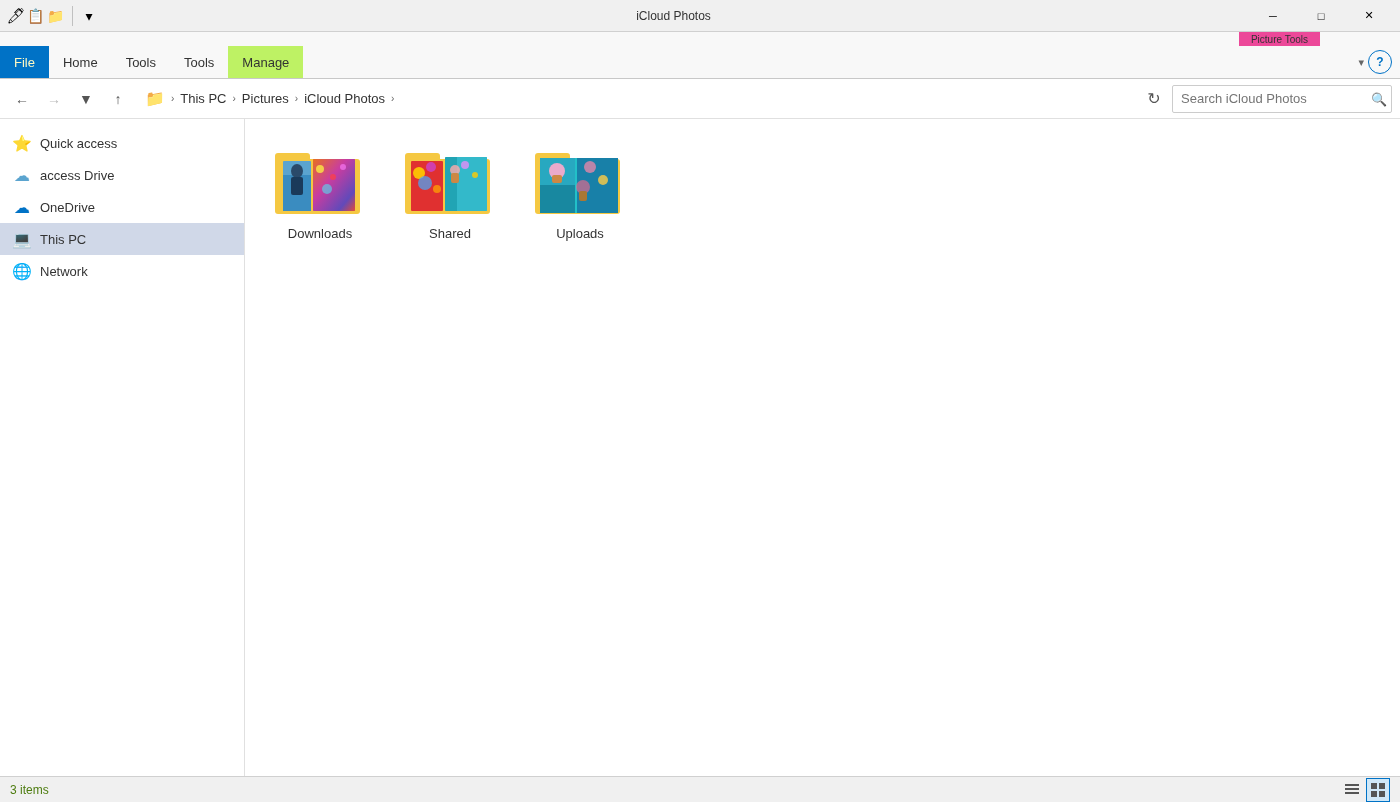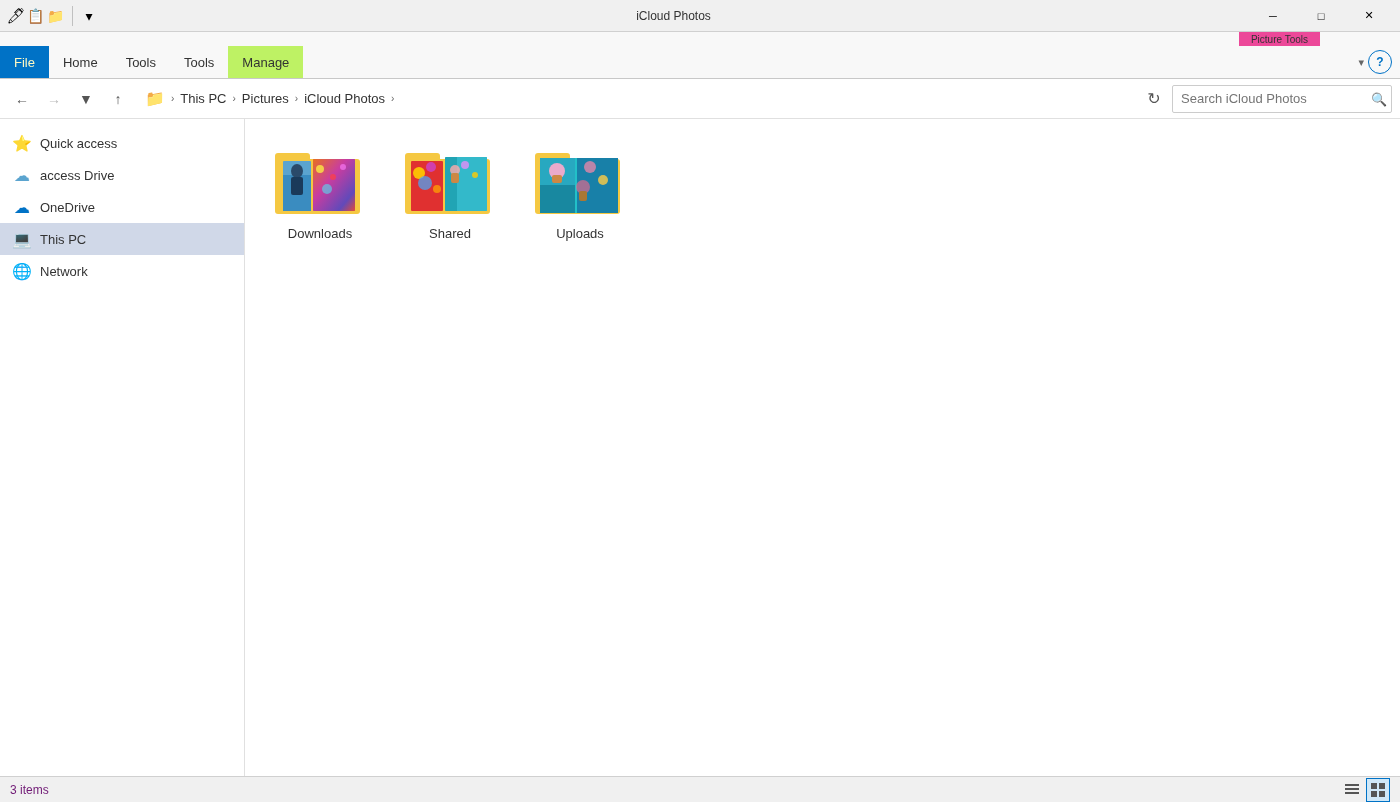--- a/index.html
+++ b/index.html
@@ -51,21 +51,21 @@
     .sidebar-icon { font-size: 16px; width: 20px; text-align: center; flex-shrink: 0; }
 
     
     .content { flex: 1; background: #fff; padding: 20px; overflow-y: auto; }
     .folder-grid { display: flex; gap: 20px; flex-wrap: wrap; align-content: flex-start; }
     .folder-item { display: flex; flex-direction: column; align-items: center; cursor: pointer; width: 110px; padding: 6px; border-radius: 2px; }
     .folder-icon { width: 90px; height: 75px; position: relative; }
     .folder-label { font-size: 13px; color: #333; margin-top: 6px; }
 
     
-    .status-bar { height: 26px; background: #f0f0f0; border-top: 1px solid #d0d0d0; display: flex; align-items: center; padding: 0 10px; justify-content: space-between; font-size: 12px; color: #701a75; }
+    .status-bar { height: 26px; background: #f0f0f0; border-top: 1px solid #d0d0d0; display: flex; align-items: center; padding: 0 10px; justify-content: space-between; font-size: 12px; color: #4d7c0f; }
     .status-right { display: flex; gap: 2px; }
     .view-btn { width: 24px; height: 24px; display: flex; align-items: center; justify-content: center; cursor: pointer; border: 1px solid transparent; font-size: 13px; }
     .view-btn.active { border-color: #0072c6; background: #d0e8f8; }
 
     
     .ribbon-full { background: #f8f8f8; border-bottom: 1px solid #c8c8c8; }
     .ribbon-row1 { display: flex; align-items: stretch; height: 32px; }
     .ribbon-row1-main { display: flex; align-items: stretch; flex: 1; }
     .r-tab { padding: 0 14px; display: flex; align-items: center; font-size: 13px; cursor: pointer; color: #333; border-bottom: none; }
     .r-tab.file-tab { background: #0072c6; color: #fef9c3; font-weight: 500; }

